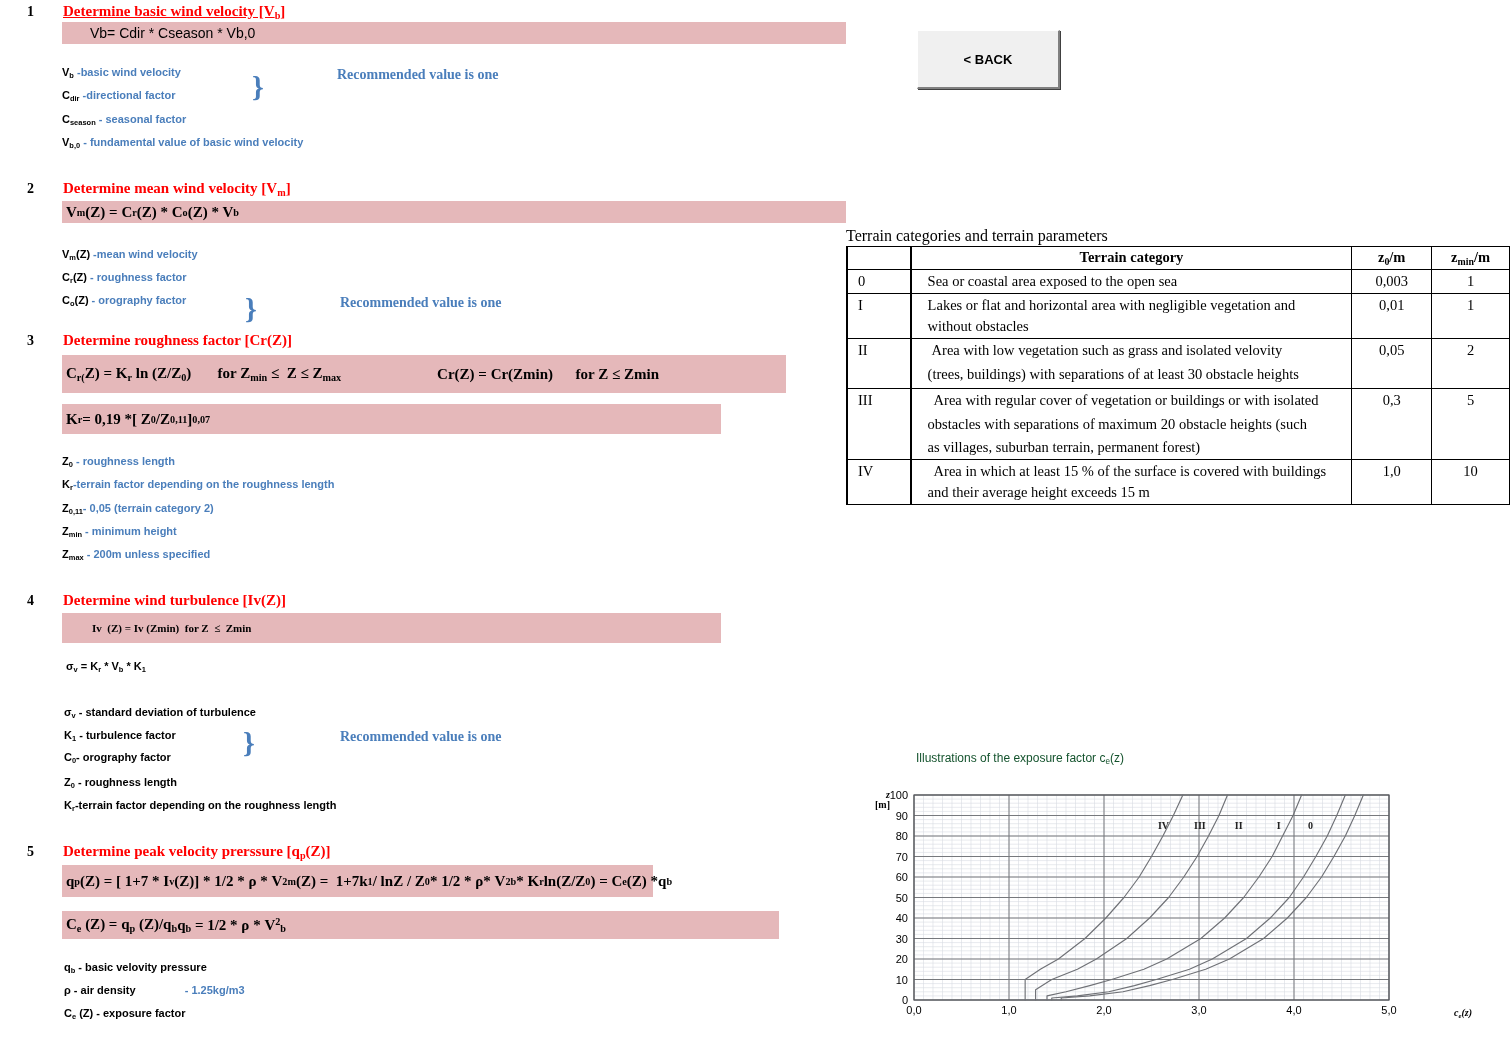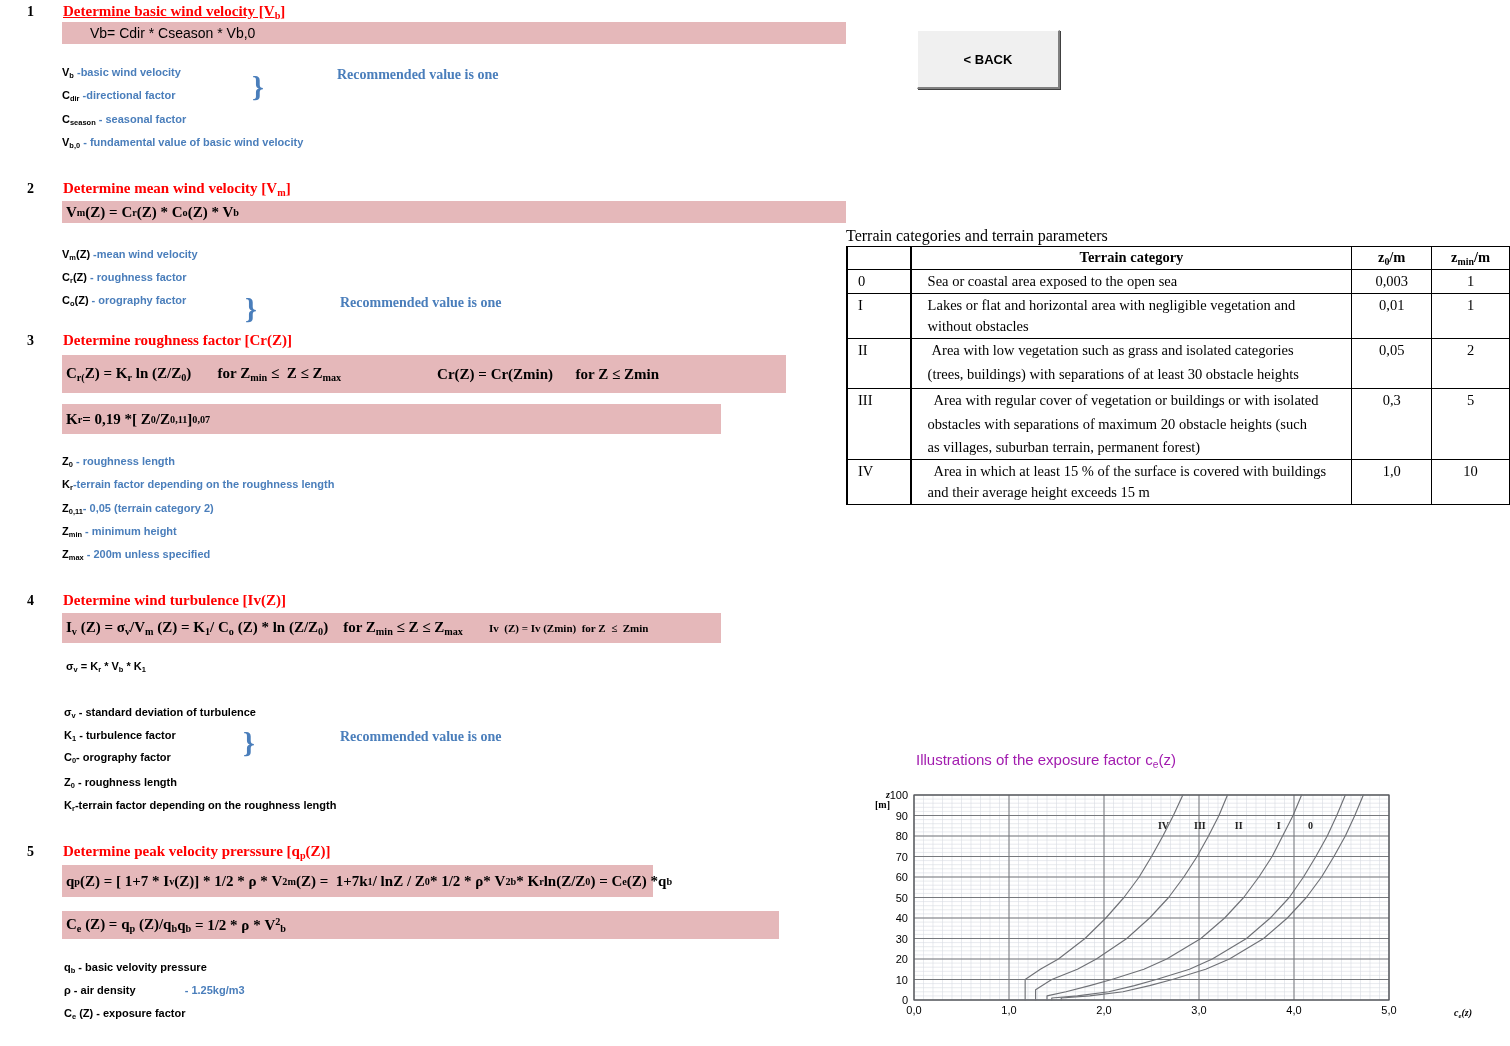--- a/index.html
+++ b/index.html
@@ -75,22 +75,22 @@
   .c-z0{width:63px;text-align:center;}
   .c-zmin{width:60px;text-align:center;}
   .desc-line{display:block;line-height:21px;}
   .desc-line.ind{padding-left:6px;}
   table.terrain td.c-cat{line-height:21px;}
   table.terrain td.num{text-align:center;line-height:21px;}
   .hdr-blank{border-right:2px solid #000 !important;}
 
   
   .chart-title{
-    color:#a21caf;font-family:"Liberation Sans",sans-serif;
-    font-size:15px;white-space:nowrap;
+    color:#14532d;font-family:"Liberation Sans",sans-serif;
+    font-size:12px;white-space:nowrap;
   }
   .chart-wrap{position:relative;}
   .axis-ylab{
     position:absolute;font-family:"Liberation Serif",serif;font-size:10px;
     font-weight:bold;line-height:10px;text-align:right;color:#000;
   }
   .ytick{
     position:absolute;font-family:"Liberation Sans",sans-serif;font-size:11px;
     color:#000;text-align:right;width:26px;
   }
@@ -143,21 +143,20 @@
 
 <div class="abs def" style="left:62px;top:455px;"><span class="sym">Z<sub>0</sub></span> - roughness length</div>
 <div class="abs def" style="left:62px;top:478px;"><span class="sym">K<sub>r</sub></span>-terrain factor depending on the roughness length</div>
 <div class="abs def" style="left:62px;top:502px;"><span class="sym">Z<sub>0,11</sub></span>- 0,05 (terrain category  2)</div>
 <div class="abs def" style="left:62px;top:525px;"><span class="sym">Z<sub>min</sub></span> - minimum height</div>
 <div class="abs def" style="left:62px;top:548px;"><span class="sym">Z<sub>max</sub></span> - 200m unless specified</div>
 
 <div class="abs stepnum" style="left:27px;top:593px;">4</div>
 <div class="abs hdr" style="left:63px;top:592px;">Determine wind turbulence  [Iv(Z)]</div>
 <div class="abs bar" style="left:62px;top:613px;width:659px;height:30px;">
-  <span>I<sub>v</sub> (Z) = σ<sub>v</sub>/V<sub>m</sub> (Z) = K<sub>1</sub>/ C<sub>o</sub> (Z) * ln (Z/Z<sub>0</sub>)&nbsp;&nbsp;&nbsp; for Z<sub>min</sub> ≤ Z ≤ Z<sub>max</sub></span>
   <span style="margin-left:26px;font-size:11px;">Iv &nbsp;(Z) = Iv (Zmin)&nbsp; for Z &nbsp;≤&nbsp; Zmin</span>
 </div>
 <div class="abs def" style="left:66px;top:660px;"><span class="sym">σ<sub>v</sub> = K<sub>r</sub> * V<sub>b</sub> * K<sub>1</sub></span></div>
 
 <div class="abs def" style="left:64px;top:706px;"><span class="sym">σ<sub>v</sub> - standard deviation of turbulence</span></div>
 <div class="abs def" style="left:64px;top:729px;"><span class="sym">K<sub>1</sub> - turbulence factor</span></div>
 <div class="abs def" style="left:64px;top:751px;"><span class="sym">C<sub>0</sub>- orography factor</span></div>
 <div class="abs def" style="left:64px;top:776px;"><span class="sym">Z<sub>0</sub> - roughness length</span></div>
 <div class="abs def" style="left:64px;top:799px;"><span class="sym">K<sub>r</sub>-terrain factor depending on the roughness length</span></div>
 <div class="abs brace" style="left:243px;top:734px;">}</div>
@@ -201,21 +200,21 @@
       <td class="c-desc">
         <span class="desc-line ind">Lakes or flat and horizontal area with negligible vegetation and</span>
         <span class="desc-line ind">without obstacles</span>
       </td>
       <td class="c-z0 num">0,01</td>
       <td class="c-zmin num">1</td>
     </tr>
     <tr>
       <td class="c-cat">II</td>
       <td class="c-desc">
-        <span class="desc-line ind" style="padding-left:10px;">Area with low vegetation such as grass and isolated categories</span>
+        <span class="desc-line ind" style="padding-left:10px;">Area with low vegetation such as grass and isolated velovity</span>
         <span class="desc-line ind" style="line-height:26px;">(trees, buildings) with separations of at least 30 obstacle heights</span>
       </td>
       <td class="c-z0 num">0,05</td>
       <td class="c-zmin num">2</td>
     </tr>
     <tr>
       <td class="c-cat">III</td>
       <td class="c-desc">
         <span class="desc-line ind" style="padding-left:12px;">Area with regular cover of vegetation or buildings or with isolated</span>
         <span class="desc-line ind" style="line-height:26px;">obstacles with separations of maximum 20 obstacle heights (such</span>

